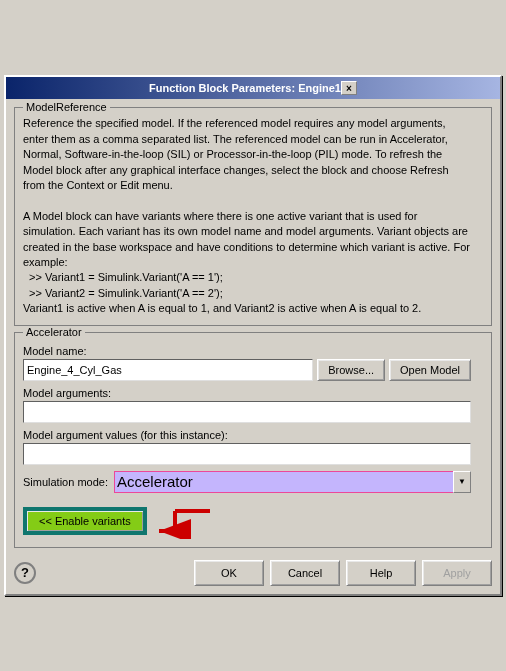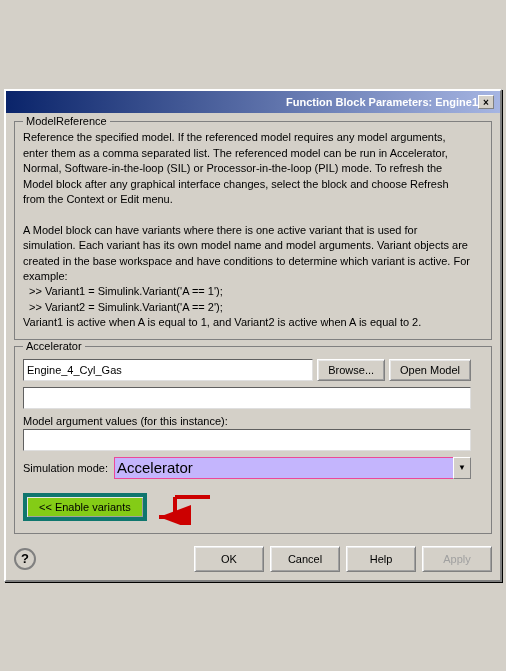--- a/index.html
+++ b/index.html
@@ -24,21 +24,21 @@
       display: flex;
       flex-direction: column;
     }
     .title-bar {
       background: linear-gradient(to right, #0a246a, #a6b5e2);
       color: white;
       font-weight: bold;
       font-size: 11px;
       padding: 3px 6px;
       display: flex;
-      justify-content: flex-end;
+      justify-content: center;
       align-items: center;
       height: 22px;
     }
     .title-bar-title {
       color: white;
       font-size: 11px;
       font-weight: bold;
     }
     .title-bar-close {
       background: #d4d0c8;
@@ -251,28 +251,30 @@
         &nbsp;&nbsp;&gt;&gt; Variant2 = Simulink.Variant('A == 2');<br>
         Variant1 is active when A is equal to 1, and Variant2 is active when A is equal to 2.
       </p>
     </div>
 
     <div class="group-box">
       <span class="group-box-label">Accelerator</span>
       <div class="params-section">
 
         <div>
+          <div class="field-label">Model name:</div>
           <div class="model-name-row">
             <input class="model-name-input" type="text" value="Engine_4_Cyl_Gas" style="">
             <button class="btn">Browse...</button>
             <button class="btn">Open Model</button>
           </div>
         </div>
 
         <div>
+          <div class="field-label">Model arguments:</div>
           <input class="text-input" type="text" value="" style="">
         </div>
 
         <div>
           <div class="field-label">Model argument values (for this instance):</div>
           <input class="text-input" type="text" value="" style="">
         </div>
 
         <div class="simulation-row">
           <span class="simulation-label">Simulation mode:</span>

